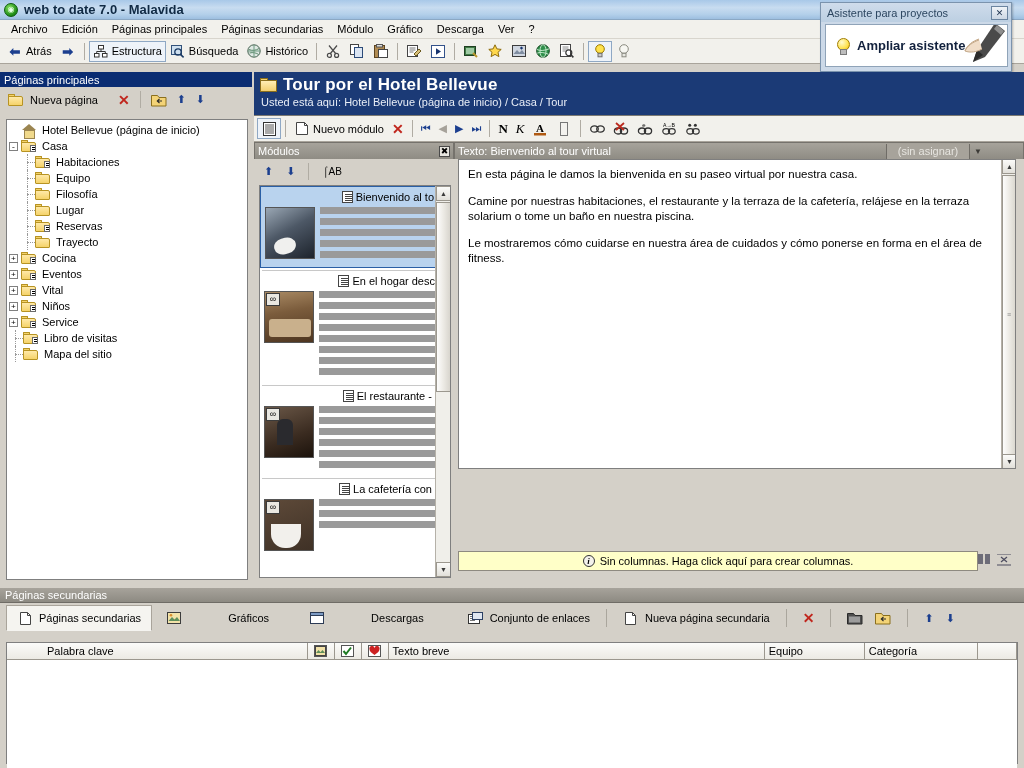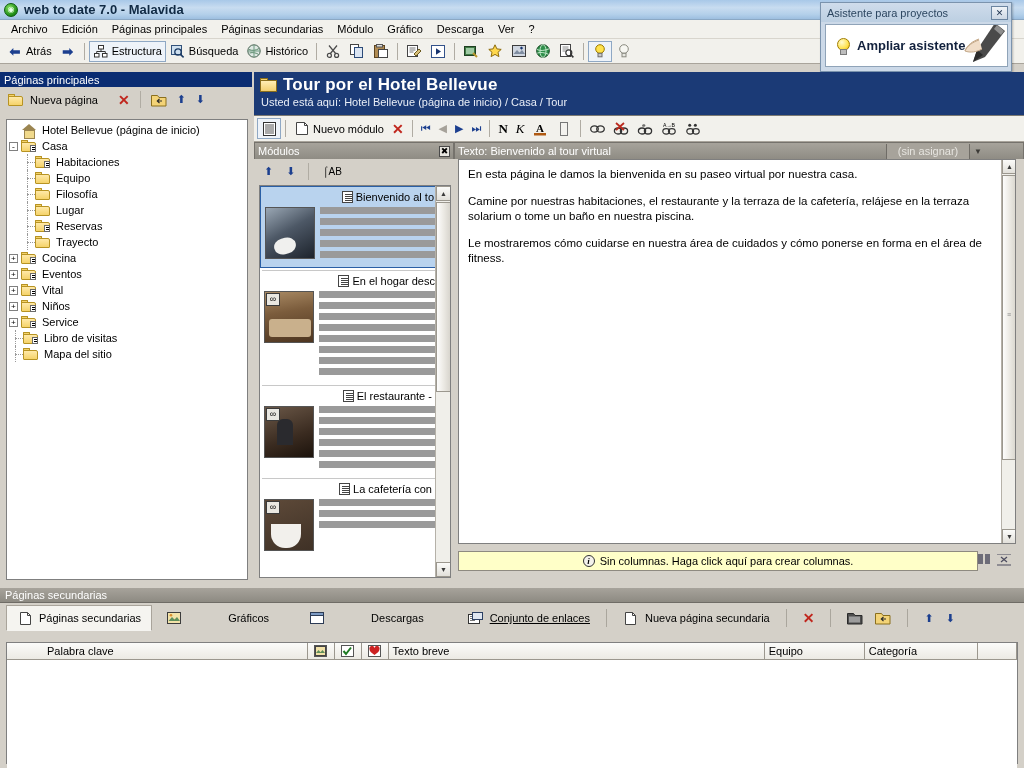--- a/index.html
+++ b/index.html
@@ -228,21 +228,21 @@
     background:#e9e7e1; border:1px solid #3a3a3a; z-index:3;
     display:flex; align-items:center; justify-content:center; font-size:9px; color:#000; line-height:1;
   }
   .lines { flex:1; display:flex; flex-direction:column; gap:4px; }
   .line { height:7px; background:#9a9a9a; }
   .mod-sep { height:1px; background:#c8c8c8; margin:2px 2px 0 2px; }
 
   
   .text-col { position:absolute; left:200px; top:87px; right:0; bottom:0; }
   .text-area {
-    position:absolute; left:4px; top:0px; right:8px; height:385px;
+    position:absolute; left:4px; top:0px; right:8px; height:310px;
     background:#fff; border:1px solid #7f7f7f; padding:7px 9px; overflow:hidden;
   }
   .text-area p { margin:0 0 12px 0; font-size:11.5px; line-height:15px; color:#000; }
   .hint-bar {
     position:absolute; left:4px; top:392px; right:46px; height:20px;
     background:#ffffc8; border:1px solid #8e8a80;
     display:flex; align-items:center; justify-content:center; gap:5px; font-size:11px;
   }
   .info-ico {
     width:12px;height:12px;border-radius:50%;border:1px solid #333;
@@ -956,21 +956,21 @@
       </div>
       <div class="btab" style="padding-left:30px;">
         <span class="ico-box">
           <svg width="14" height="12" viewBox="0 0 14 12">
               <rect x="0.5" y="0.5" width="13" height="11" fill="#fff" stroke="#2c3b55"></rect>
               <rect x="0.5" y="0.5" width="13" height="3" fill="#7d9bc4" stroke="#2c3b55"></rect>
             </svg>
         </span>
         <span style="margin-left:40px;">Descargas</span>
       </div>
-      <div class="btab" style="padding-left:34px;text-decoration:underline;">
+      <div class="btab" style="padding-left:34px;">
         <span class="ico-box">
           <svg width="15" height="13" viewBox="0 0 15 13">
               <rect x="0.5" y="2.5" width="11" height="9" fill="#fff" stroke="#333"></rect>
               <path d="M2 4.5h8M2 6.5h8M2 8.5h5" stroke="#777"></path>
               <rect x="4.5" y="0.5" width="10" height="7" fill="#dfe6f0" stroke="#2b3f63"></rect>
             </svg>
         </span>
         <span>Conjunto de enlaces</span>
       </div>
       <div class="bsep"></div>

